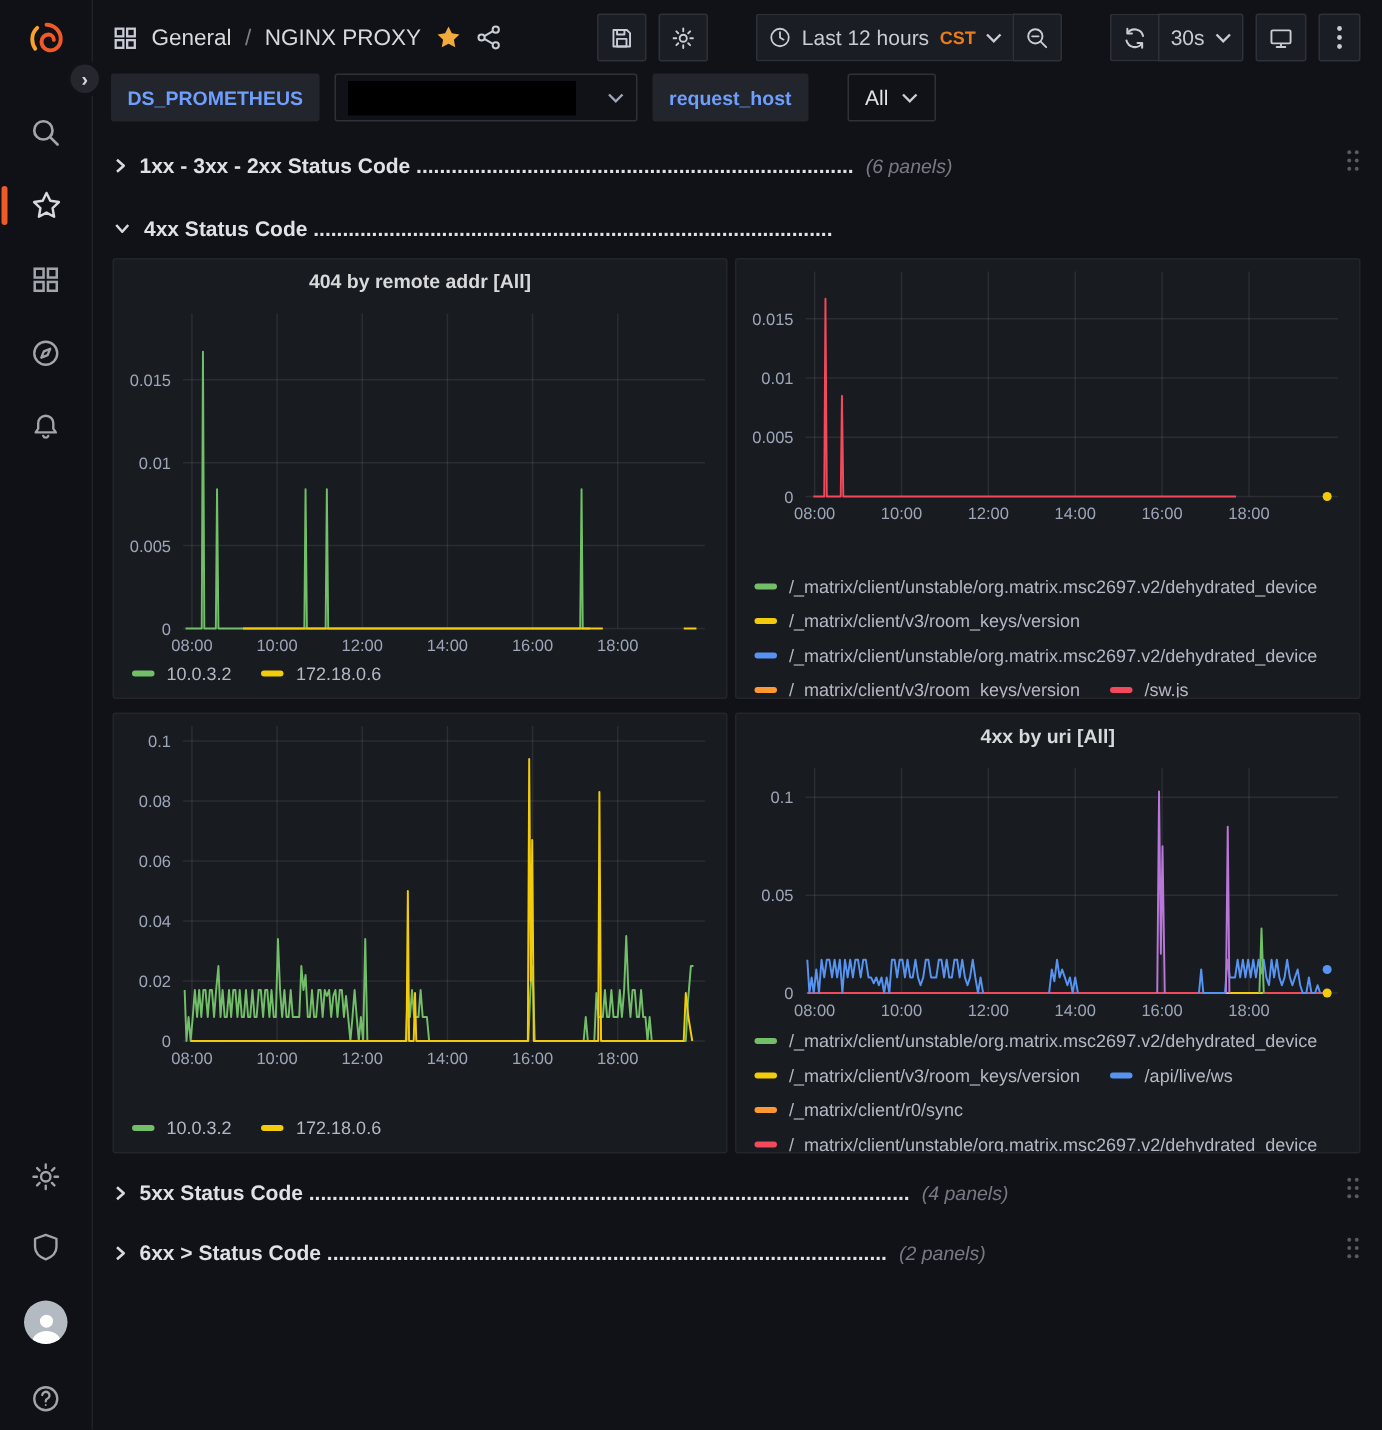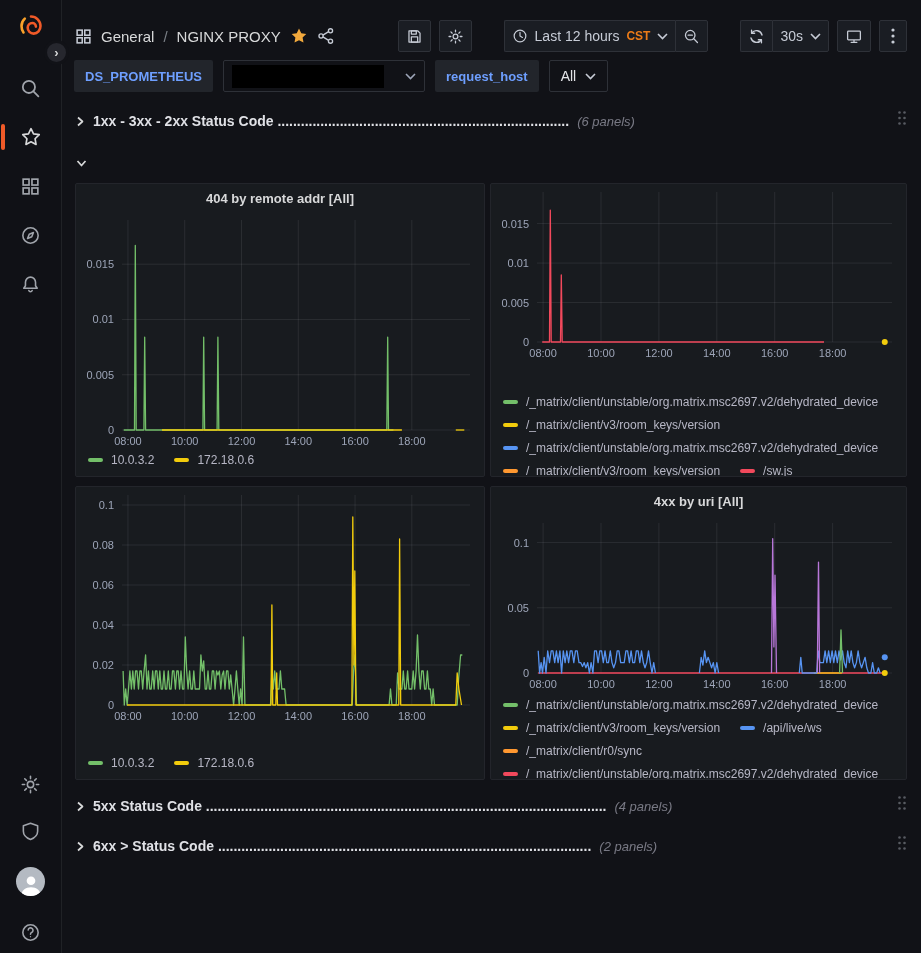--- a/index.html
+++ b/index.html
@@ -27,21 +27,21 @@
     position: absolute; left: 44px; top: 40px; width: 25px; height: 25px;
     background: #26272E; border: 3px solid #111217; border-radius: 50%;
     color: #d8d9da; display: flex; align-items: center; justify-content: center;
     font-size: 13px; font-weight: 700; cursor: pointer; z-index: 5;
   }
   .avatar-circle { width: 29px; height: 29px; border-radius: 50%; background: #b4bac2; overflow: hidden; display:flex; align-items:flex-end; justify-content:center; }
 
   
   .main { flex: 1; display: flex; flex-direction: column; min-width: 0; }
 
-  .topbar { display: flex; align-items: center; padding: 9px 14px 6px 12px; gap: 18px; margin-top: 11px; }
+  .topbar { display: flex; align-items: center; padding: 9px 14px 6px 12px; gap: 18px; }
   .crumbs { display: flex; align-items: center; gap: 9px; font-size: 15px; color: #d8d9da; }
   .crumb-section { cursor: pointer; }
   .crumb-sep { color: #7b8087; }
   .toolbar { margin-left: auto; display: flex; align-items: center; gap: 8px; }
   .btn {
     height: 32px; min-width: 32px; padding: 0 7px;
     background: #1a1d23; border: 1px solid #2e3138; border-radius: 2px;
     display: flex; align-items: center; justify-content: center; gap: 7px;
     color: #c7ccd6; font-size: 14px; cursor: pointer; white-space: nowrap;
   }
@@ -56,21 +56,21 @@
     height: 32px; background: #22252b; color: #6e9fff; font-weight: 600; font-size: 13px;
     display: flex; align-items: center; padding: 0 11px; border-radius: 2px; cursor: pointer;
   }
   .var-select {
     height: 32px; width: 202px; background: #111217; border: 1px solid #2e3138; border-radius: 2px;
     display: flex; align-items: center; justify-content: space-between; padding: 0 8px; cursor: pointer;
   }
   .redacted { width: 152px; height: 23px; background: #000; }
   .all-select {
     height: 32px; border: 1px solid #2e3138; border-radius: 2px; color: #e3e4e8;
-    display: flex; align-items: center; gap: 9px; padding: 0 11px; font-size: 14px; cursor: pointer;
+    display: flex; align-items: center; gap: 9px; padding: 0 11px; font-size: 14px; cursor: pointer; margin-left: 16px;
   }
 
   
   .dash { flex: 1; padding: 4px 14px 0 13px; overflow: hidden; }
   .row-head {
     height: 28px; display: flex; align-items: center; gap: 8px; cursor: pointer;
     color: #e0e1e6; font-weight: 700; font-size: 14px; position: relative; margin: 1px 0;
   }
   .row-head .chev { display: flex; align-items: center; }
   .row-title { white-space: nowrap; overflow: hidden; }
@@ -308,20 +308,21 @@
       </div>
 
       <div class="row-spacer"></div>
 
       <div class="row-head">
         <span class="chev">
           <svg width="13" height="10" viewBox="0 0 13 10" fill="none" stroke="#d8d9da" stroke-width="1.7" stroke-linejoin="round">
               <polyline points="2.5,3 6.5,7.5 10.5,3"></polyline>
             </svg>
         </span>
+        <span class="row-title">4xx Status Code .........................................................................................</span>
       </div>
 
       <div class="grid">
 
         <section class="panel">
           <div class="panel-title">404 by remote addr [All]</div>
           <div class="chart">
               <svg width="408" height="238">
                 <line x1="46" y1="218" x2="394" y2="218" stroke="rgba(204,204,220,0.10)" stroke-width="1"></line>
                 <text x="38" y="222" text-anchor="end" fill="#9da5b8" font-size="11" font-family="&quot;Liberation Sans&quot;, sans-serif">0</text>

